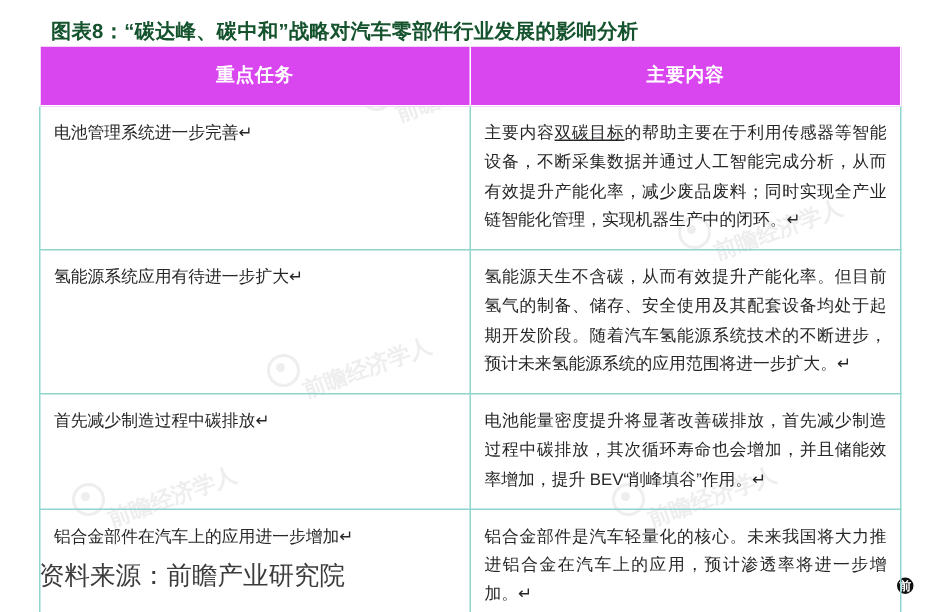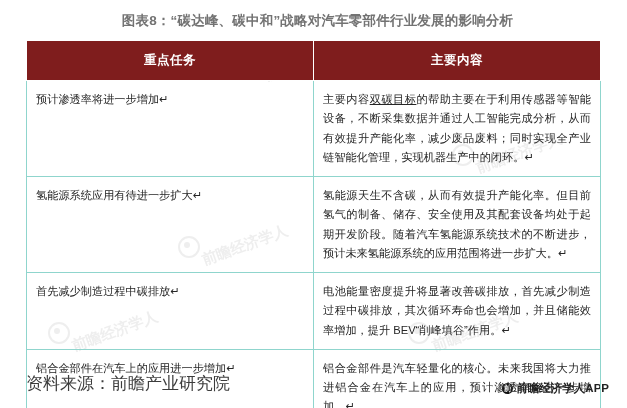--- a/index.html
+++ b/index.html
@@ -18,36 +18,34 @@
   .page {
     position: relative;
     width: 627px;
     height: 408px;
     box-sizing: border-box;
     padding: 12px 26px 0 26px;
   }
   .title {
     font-size: 13.5px;
     font-weight: bold;
-    color: #737373;
+    color: #14532d;
     letter-spacing: 0.2px;
-    text-align: center;
     white-space: nowrap;
-    padding-bottom: 10px;
     padding-left: 8px;
   }
   table.main {
     border-collapse: collapse;
     width: 575px;
     table-layout: fixed;
     position: relative;
     z-index: 2;
   }
   table.main th {
-    background: #7f1d1d;
+    background: #d946ef;
     color: #ffffff;
     font-size: 12.5px;
     font-weight: bold;
     text-align: center;
     padding: 11px 6px;
     border: 1px solid #ffffff;
     letter-spacing: 0.5px;
   }
   table.main td {
     border: 1px solid #8fd5cd;
@@ -157,21 +155,21 @@
 
   <table class="main">
     <thead>
       <tr>
         <th>重点任务</th>
         <th>主要内容</th>
       </tr>
     </thead>
     <tbody>
       <tr>
-        <td class="task">预计渗透率将进一步增加↵</td>
+        <td class="task">电池管理系统进一步完善↵</td>
         <td class="content">
           <span>主要内容</span><span class="u">双碳目标</span><span>的帮助主要在于利用传感器等智能设备，不断采集数据并通过人工智能完成分析，从而有效提升产能化率，减少废品废料；同时实现全产业链智能化管理，实现机器生产中的闭环。↵</span>
         </td>
       </tr>
       <tr>
         <td class="task">氢能源系统应用有待进一步扩大↵</td>
         <td class="content">
           <span>氢能源天生不含碳，从而有效提升产能化率。但目前氢气的制备、储存、安全使用及其配套设备均处于起期开发阶段。随着汽车氢能源系统技术的不断进步，预计未来氢能源系统的应用范围将进一步扩大。↵</span>
         </td>
       </tr>
@@ -187,16 +185,15 @@
           <span>铝合金部件是汽车轻量化的核心。未来我国将大力推进铝合金在汽车上的应用，预计渗透率将进一步增加。↵</span>
         </td>
       </tr>
     </tbody>
   </table>
 
   <div class="src">资料来源：前瞻产业研究院</div>
 
   <div class="brand">
     <span class="mark">前</span>
-    <span>前瞻经济学人APP</span>
   </div>
 
 </div>
 
 </body></html>

